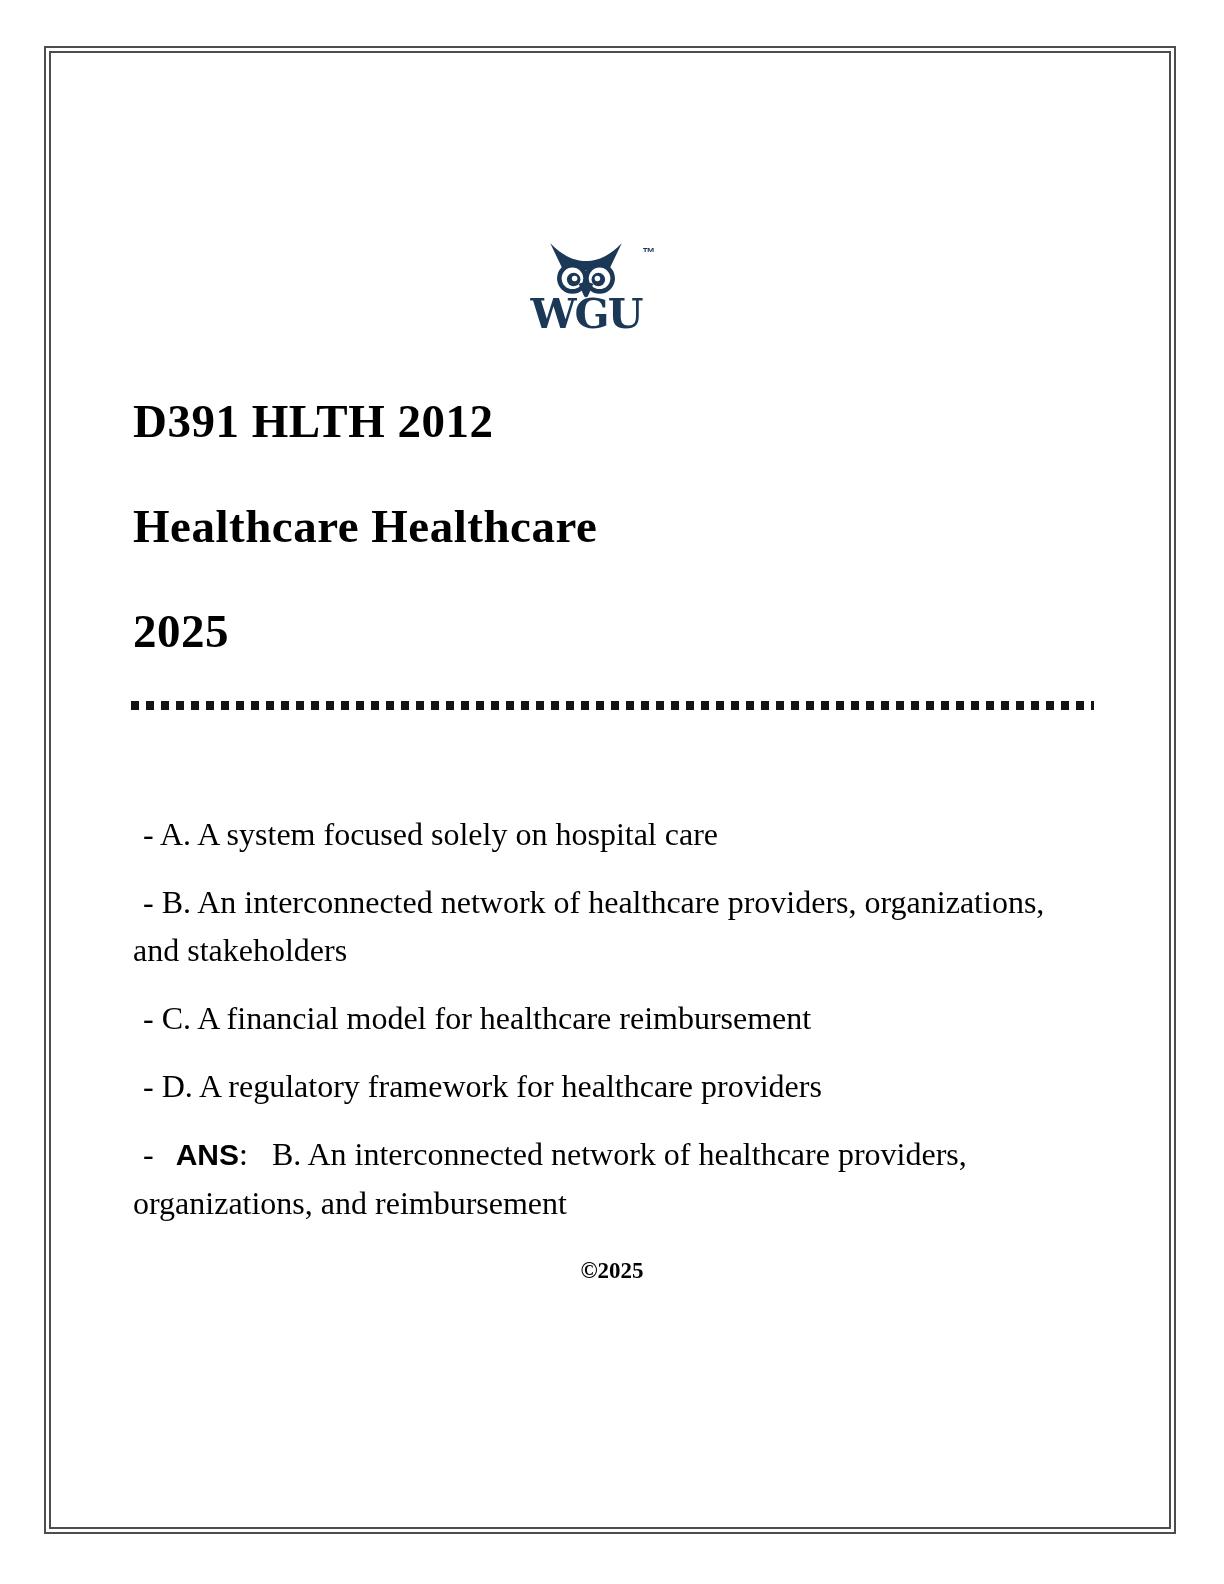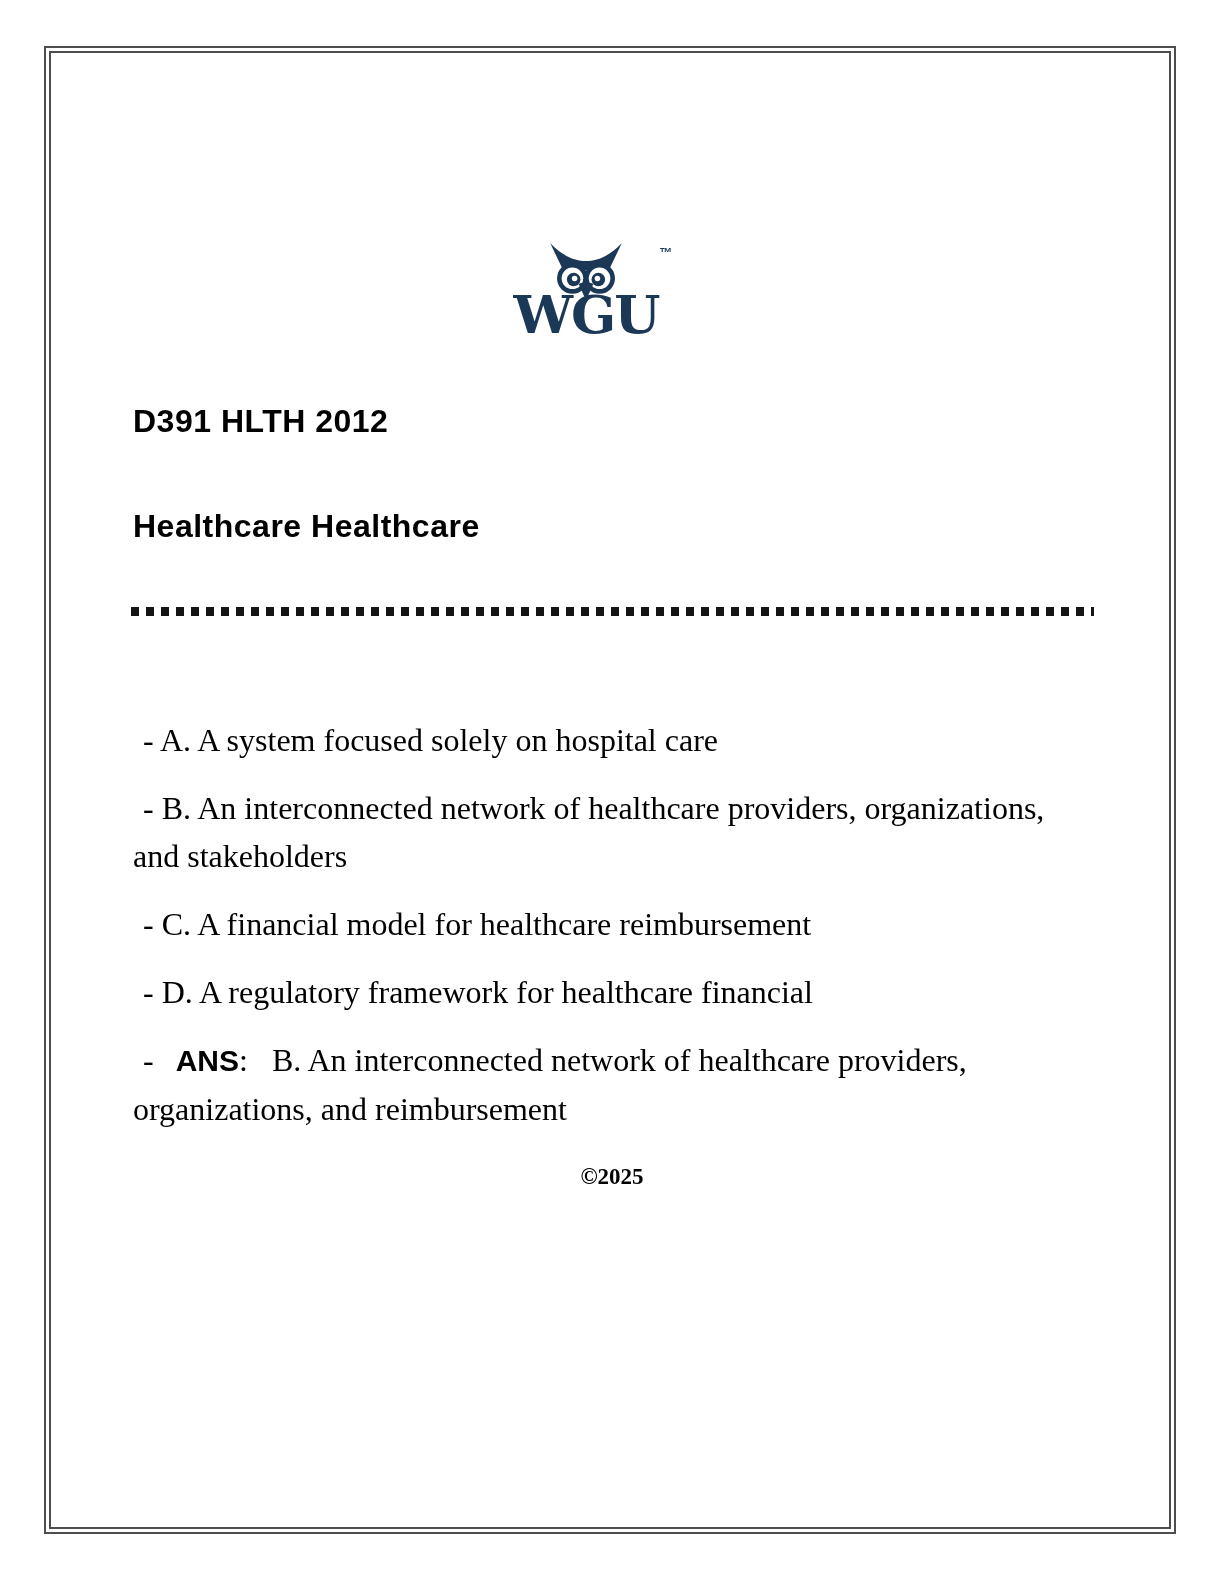--- a/index.html
+++ b/index.html
@@ -32,32 +32,32 @@
   .tm {
     position: absolute;
     top: 2px; right: -14px;
     font-size: 13px;
     font-family: "Liberation Sans", sans-serif;
     font-weight: bold;
   }
   .wordmark {
     font-family: "DejaVu Serif", serif;
     font-weight: bold;
-    font-size: 53px;
+    font-size: 41px;
     line-height: 44px;
     letter-spacing: -2px;
     margin-top: -8px;
   }
 
   
   .headings { margin-top: 61px; }
   .doc-heading {
-    font-family: Liberation Sans, sans-serif;
+    font-family: Liberation Serif, serif;
     font-weight: bold;
-    font-size: 32px;
+    font-size: 47px;
     line-height: 48px;
     letter-spacing: 0.5px;
     margin: 0 0 57px 133px;
     color: #000000;
   }
 
   
   .divider {
     margin: 46px 0 0 131px;
     width: 963px;
@@ -117,33 +117,34 @@
         <circle fill="#ffffff" cx="78.5" cy="57.5" r="4.5"></circle>
         <path fill="currentColor" d="M48 66 Q60 61 72 66 L63 86 Q60 89.5 57 86 Z"></path>
       </svg>
       <span class="tm">™</span>
       <div class="wordmark">WGU</div>
     </div>
 
     <div class="headings">
       <h1 class="doc-heading">D391 HLTH 2012</h1>
       <h1 class="doc-heading">Healthcare Healthcare</h1>
+      <h1 class="doc-heading" style="margin-bottom:0;">2025</h1>
     </div>
 
     <div class="divider"></div>
 
     <div class="qa">
 
       <p class="option"><span>- A.</span> <span>A system focused solely on hospital care</span></p>
 
       <p class="option"><span>- B.</span> <span>An interconnected network of healthcare providers, organizations, and stakeholders</span></p>
 
       <p class="option"><span>- C.</span> <span>A financial model for healthcare reimbursement</span></p>
 
-      <p class="option"><span>- D.</span> <span>A regulatory framework for healthcare financial</span></p>
+      <p class="option"><span>- D.</span> <span>A regulatory framework for healthcare providers</span></p>
 
       <p class="answer"><span class="ans-dash">-</span><span class="ans-label">ANS</span><span class="ans-colon">:</span><span>B. An interconnected network of healthcare providers, organizations, and reimbursement</span></p>
     </div>
 
     <div class="footer">
       <span>©2025</span>
     </div>
 
   </div>
 </div>

